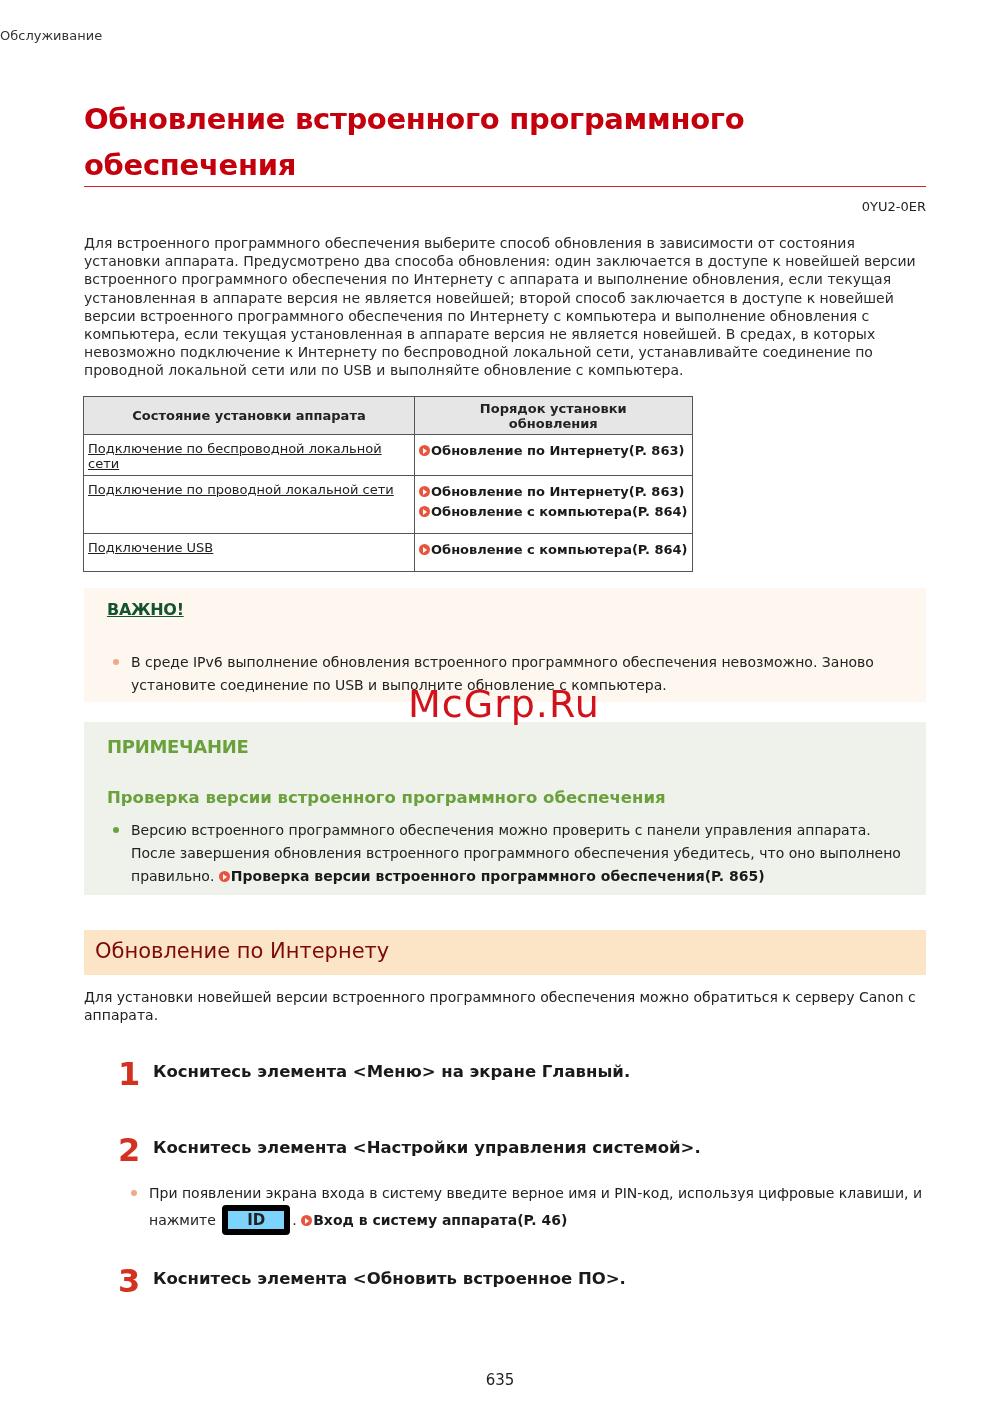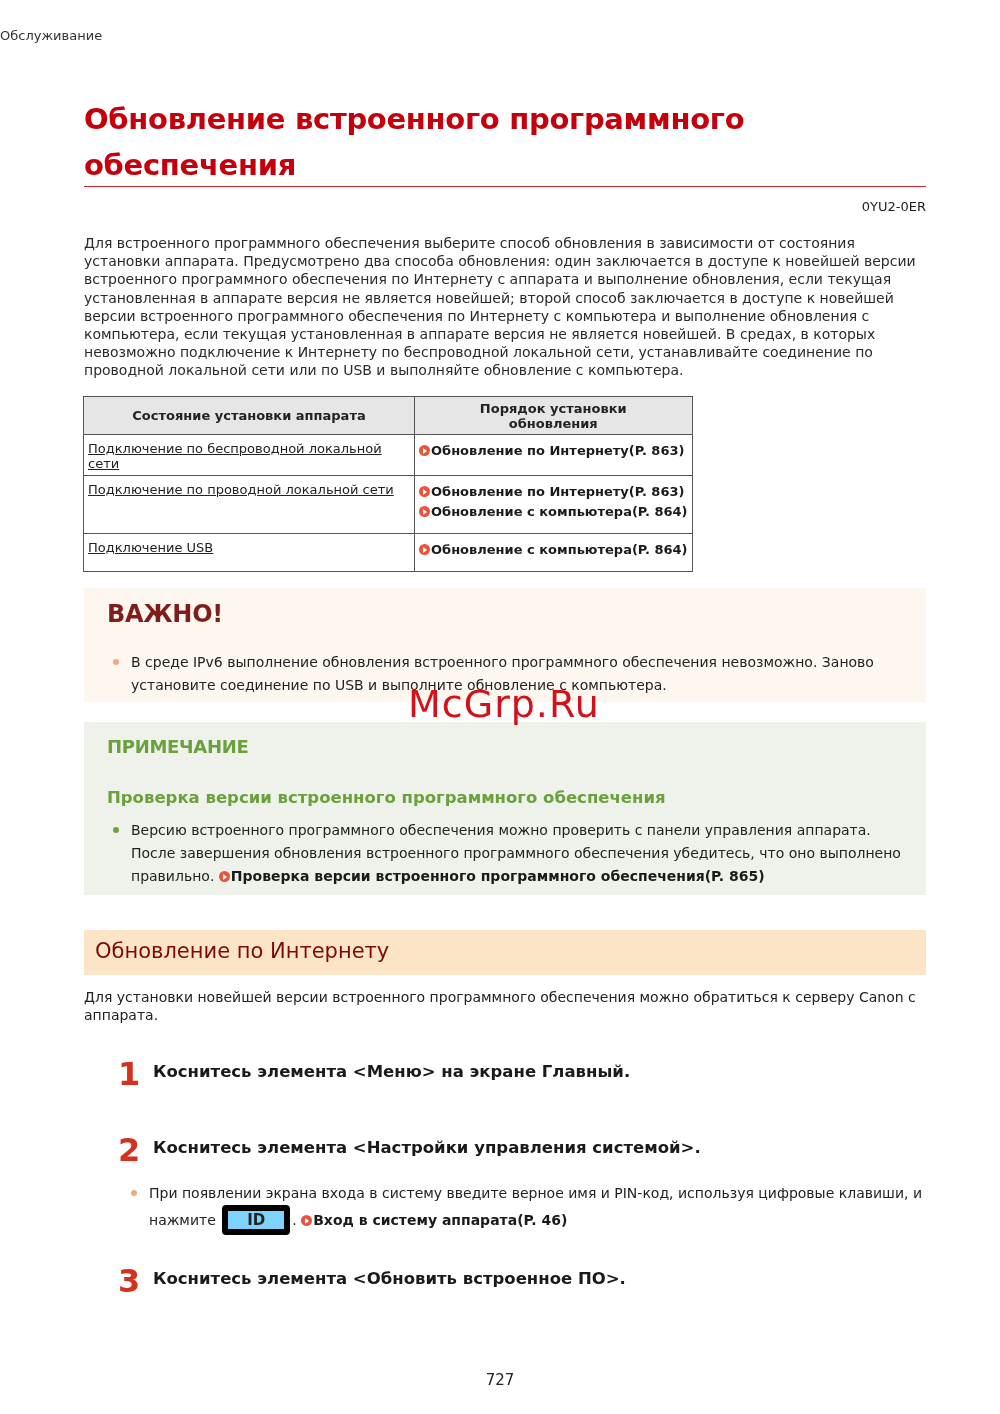--- a/index.html
+++ b/index.html
@@ -60,22 +60,22 @@
   .arrow-icon::after {
     content: ""; position: absolute; left: 4px; top: 2.5px;
     border-left: 4.5px solid #fff; border-top: 3px solid transparent;
     border-bottom: 3px solid transparent;
   }
   .important-box {
     left: 84px; top: 588px; width: 842px; height: 114px;
     background: #fdf7ef;
   }
   .important-title {
-    left: 107px; top: 600px; font-size: 24px; font-weight: bold;
-    color: #7f1d1d; letter-spacing: -0.3px;
+    left: 107px; top: 600px; font-size: 16px; font-weight: bold;
+    color: #14532d; letter-spacing: -0.3px; text-decoration: underline;
   }
   .bullet-text {
     font-size: 14px; line-height: 23px; color: #222;
   }
   .imp-item { left: 113px; top: 651px; width: 800px; }
   .dot {
     position: absolute; left: 0; top: 8px; width: 6px; height: 6px;
     border-radius: 50%;
   }
   .dot.orange { background: #f0a987; }
@@ -203,13 +203,13 @@
 <div class="abs step-num step2-num">2</div>
 <div class="abs step-text step2-text">Коснитесь элемента &lt;Настройки управления системой&gt;.</div>
 <div class="abs step2-item bullet-text">
   <span class="dot orange"></span>
   <span class="bt"><span>При появлении экрана входа в систему введите верное имя и PIN-код, используя цифровые клавиши, и нажмите </span><span class="id-key">ID</span><span>. </span><span class="link-inline"><span class="arrow-icon"></span><span>Вход в систему аппарата(P. 46)</span></span></span>
 </div>
 
 <div class="abs step-num step3-num">3</div>
 <div class="abs step-text step3-text">Коснитесь элемента &lt;Обновить встроенное ПО&gt;.</div>
 
-<div class="abs page-num">727</div>
+<div class="abs page-num">635</div>
 
 </body></html>

